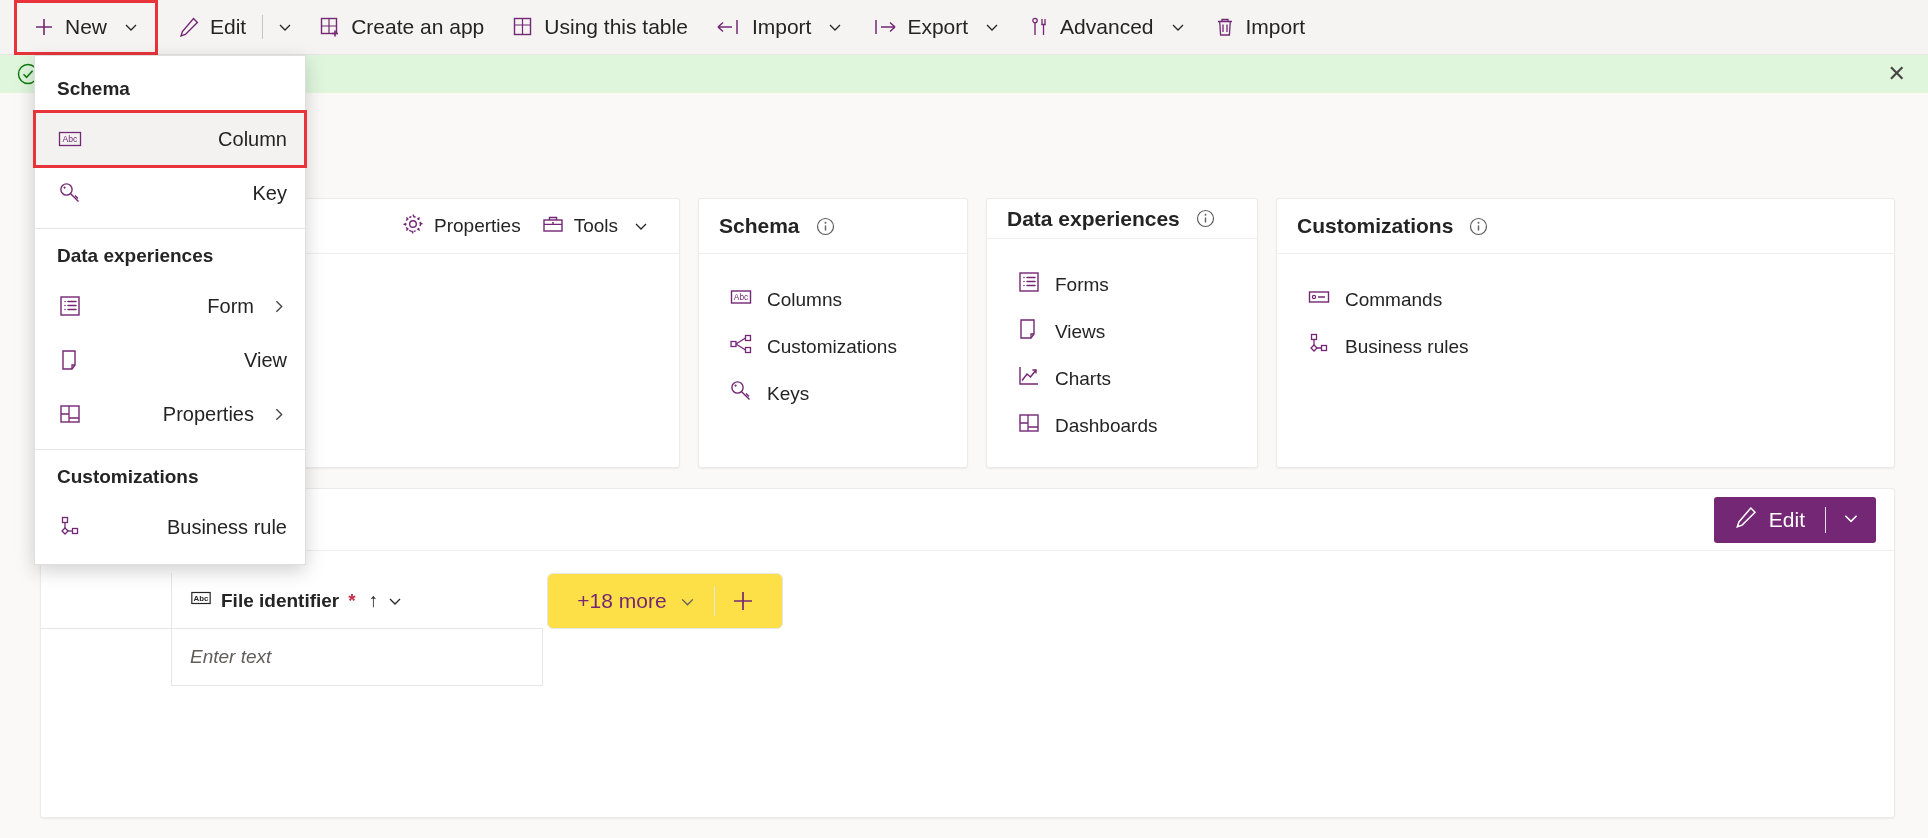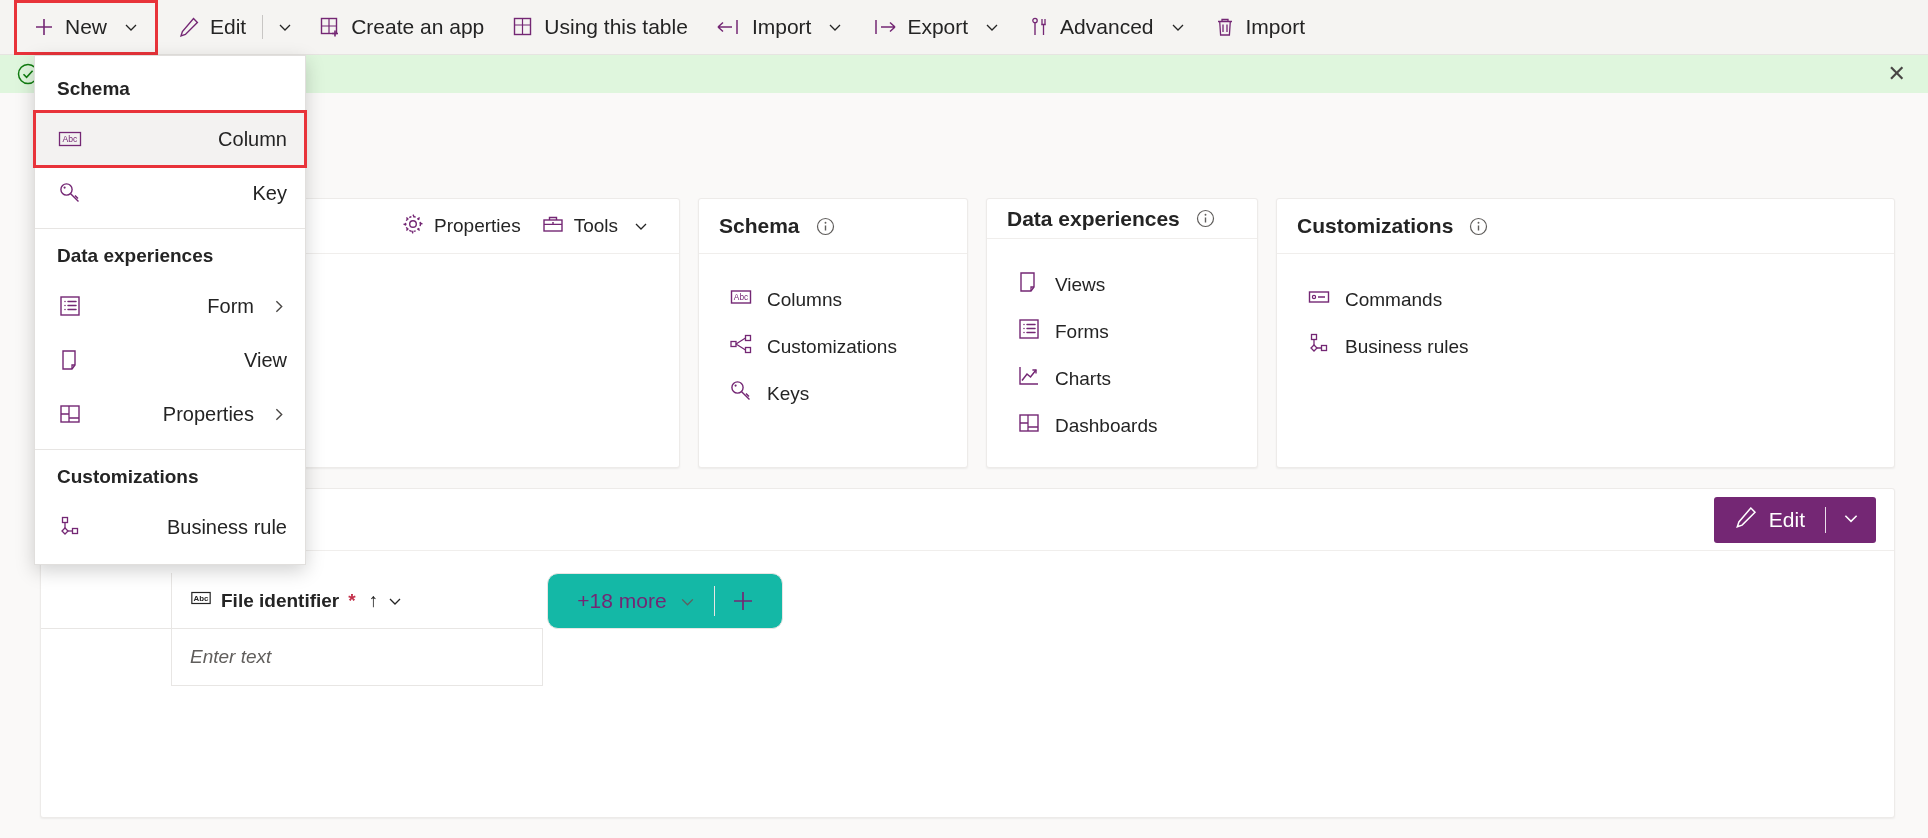--- a/index.html
+++ b/index.html
@@ -139,23 +139,23 @@
   }
   .g-col {
     width:372px; border-left:1px solid #e8e6e4; border-bottom:1px solid #e8e6e4;
     display:flex; align-items:center; gap:9px; padding:0 18px;
     font-size:19px; font-weight:600; color:#242424; cursor:pointer;
   }
   .g-col .req { color:#c4314b; font-weight:700; }
   .g-col .sortarrow { color:#242424; font-size:19px; margin-left:4px; }
   .g-spacer { width:4px; }
   .g-more {
-    width:236px; border:1px solid #e8e6e4; border-radius:11px;
+    width:236px; border:1px solid #e8e6e4; border-radius:6px;
     display:flex; align-items:center; justify-content:center;
-    background:#14b8a6; gap:0; margin-left:0px;
+    background:#fde047; gap:0; margin-left:0px;
   }
   .g-more .label {
     display:flex; align-items:center; gap:12px;
     color:#742774; font-size:21px; padding:0 18px; cursor:pointer;
   }
   .g-more .vsep { width:1px; height:30px; background:#e8e6e4; }
   .g-more .plus {
     display:flex; align-items:center; justify-content:center;
     width:56px; height:100%; color:#742774; cursor:pointer;
   }
@@ -415,34 +415,34 @@
               <circle cx="9.5" cy="9.5" r="8" stroke="#605e5c" stroke-width="1.2" fill="none"></circle>
               <path d="M9.5 8.4 L9.5 13.6" stroke="#605e5c" stroke-width="1.4"></path>
               <circle cx="9.5" cy="5.7" r="0.95" fill="#605e5c"></circle>
             </svg>
         </span>
       </div>
       <div class="card-body tight">
         <div class="linkrow">
           <span>
             <svg width="24" height="24" viewBox="0 0 24 24">
+                <rect x="3" y="3" width="18" height="18" stroke="#742774" stroke-width="1.4" fill="none"></rect>
+                <path d="M7 7.5 L7 7.6 M10 7.5 L18 7.5 M7 11.5 L7 11.6 M10 11.5 L18 11.5 M7 15.5 L7 15.6 M10 15.5 L18 15.5" stroke="#742774" stroke-width="1.5" stroke-linecap="round"></path>
+              </svg>
+          </span>
+          <span>Forms</span>
+        </div>
+        <div class="linkrow">
+          <span>
+            <svg width="24" height="24" viewBox="0 0 24 24">
                 <path d="M4 3 L17 3 L17 17 L14 21 L4 21 Z" stroke="#742774" stroke-width="1.4" fill="none"></path>
                 <path d="M14 21 L14 17 L17 17" stroke="#742774" stroke-width="1.3" fill="none"></path>
               </svg>
           </span>
           <span>Views</span>
-        </div>
-        <div class="linkrow">
-          <span>
-            <svg width="24" height="24" viewBox="0 0 24 24">
-                <rect x="3" y="3" width="18" height="18" stroke="#742774" stroke-width="1.4" fill="none"></rect>
-                <path d="M7 7.5 L7 7.6 M10 7.5 L18 7.5 M7 11.5 L7 11.6 M10 11.5 L18 11.5 M7 15.5 L7 15.6 M10 15.5 L18 15.5" stroke="#742774" stroke-width="1.5" stroke-linecap="round"></path>
-              </svg>
-          </span>
-          <span>Forms</span>
         </div>
         <div class="linkrow">
           <span>
             <svg width="24" height="24" viewBox="0 0 24 24">
                 <path d="M3 3 L3 20 L21 20" stroke="#742774" stroke-width="1.4" fill="none"></path>
                 <path d="M5 16.5 L10 10 L13.5 13 L19 6" stroke="#742774" stroke-width="1.5" fill="none"></path>
                 <path d="M15.4 6 L19 6 L19 9.6" stroke="#742774" stroke-width="1.4" fill="none"></path>
               </svg>
           </span>
           <span>Charts</span>

